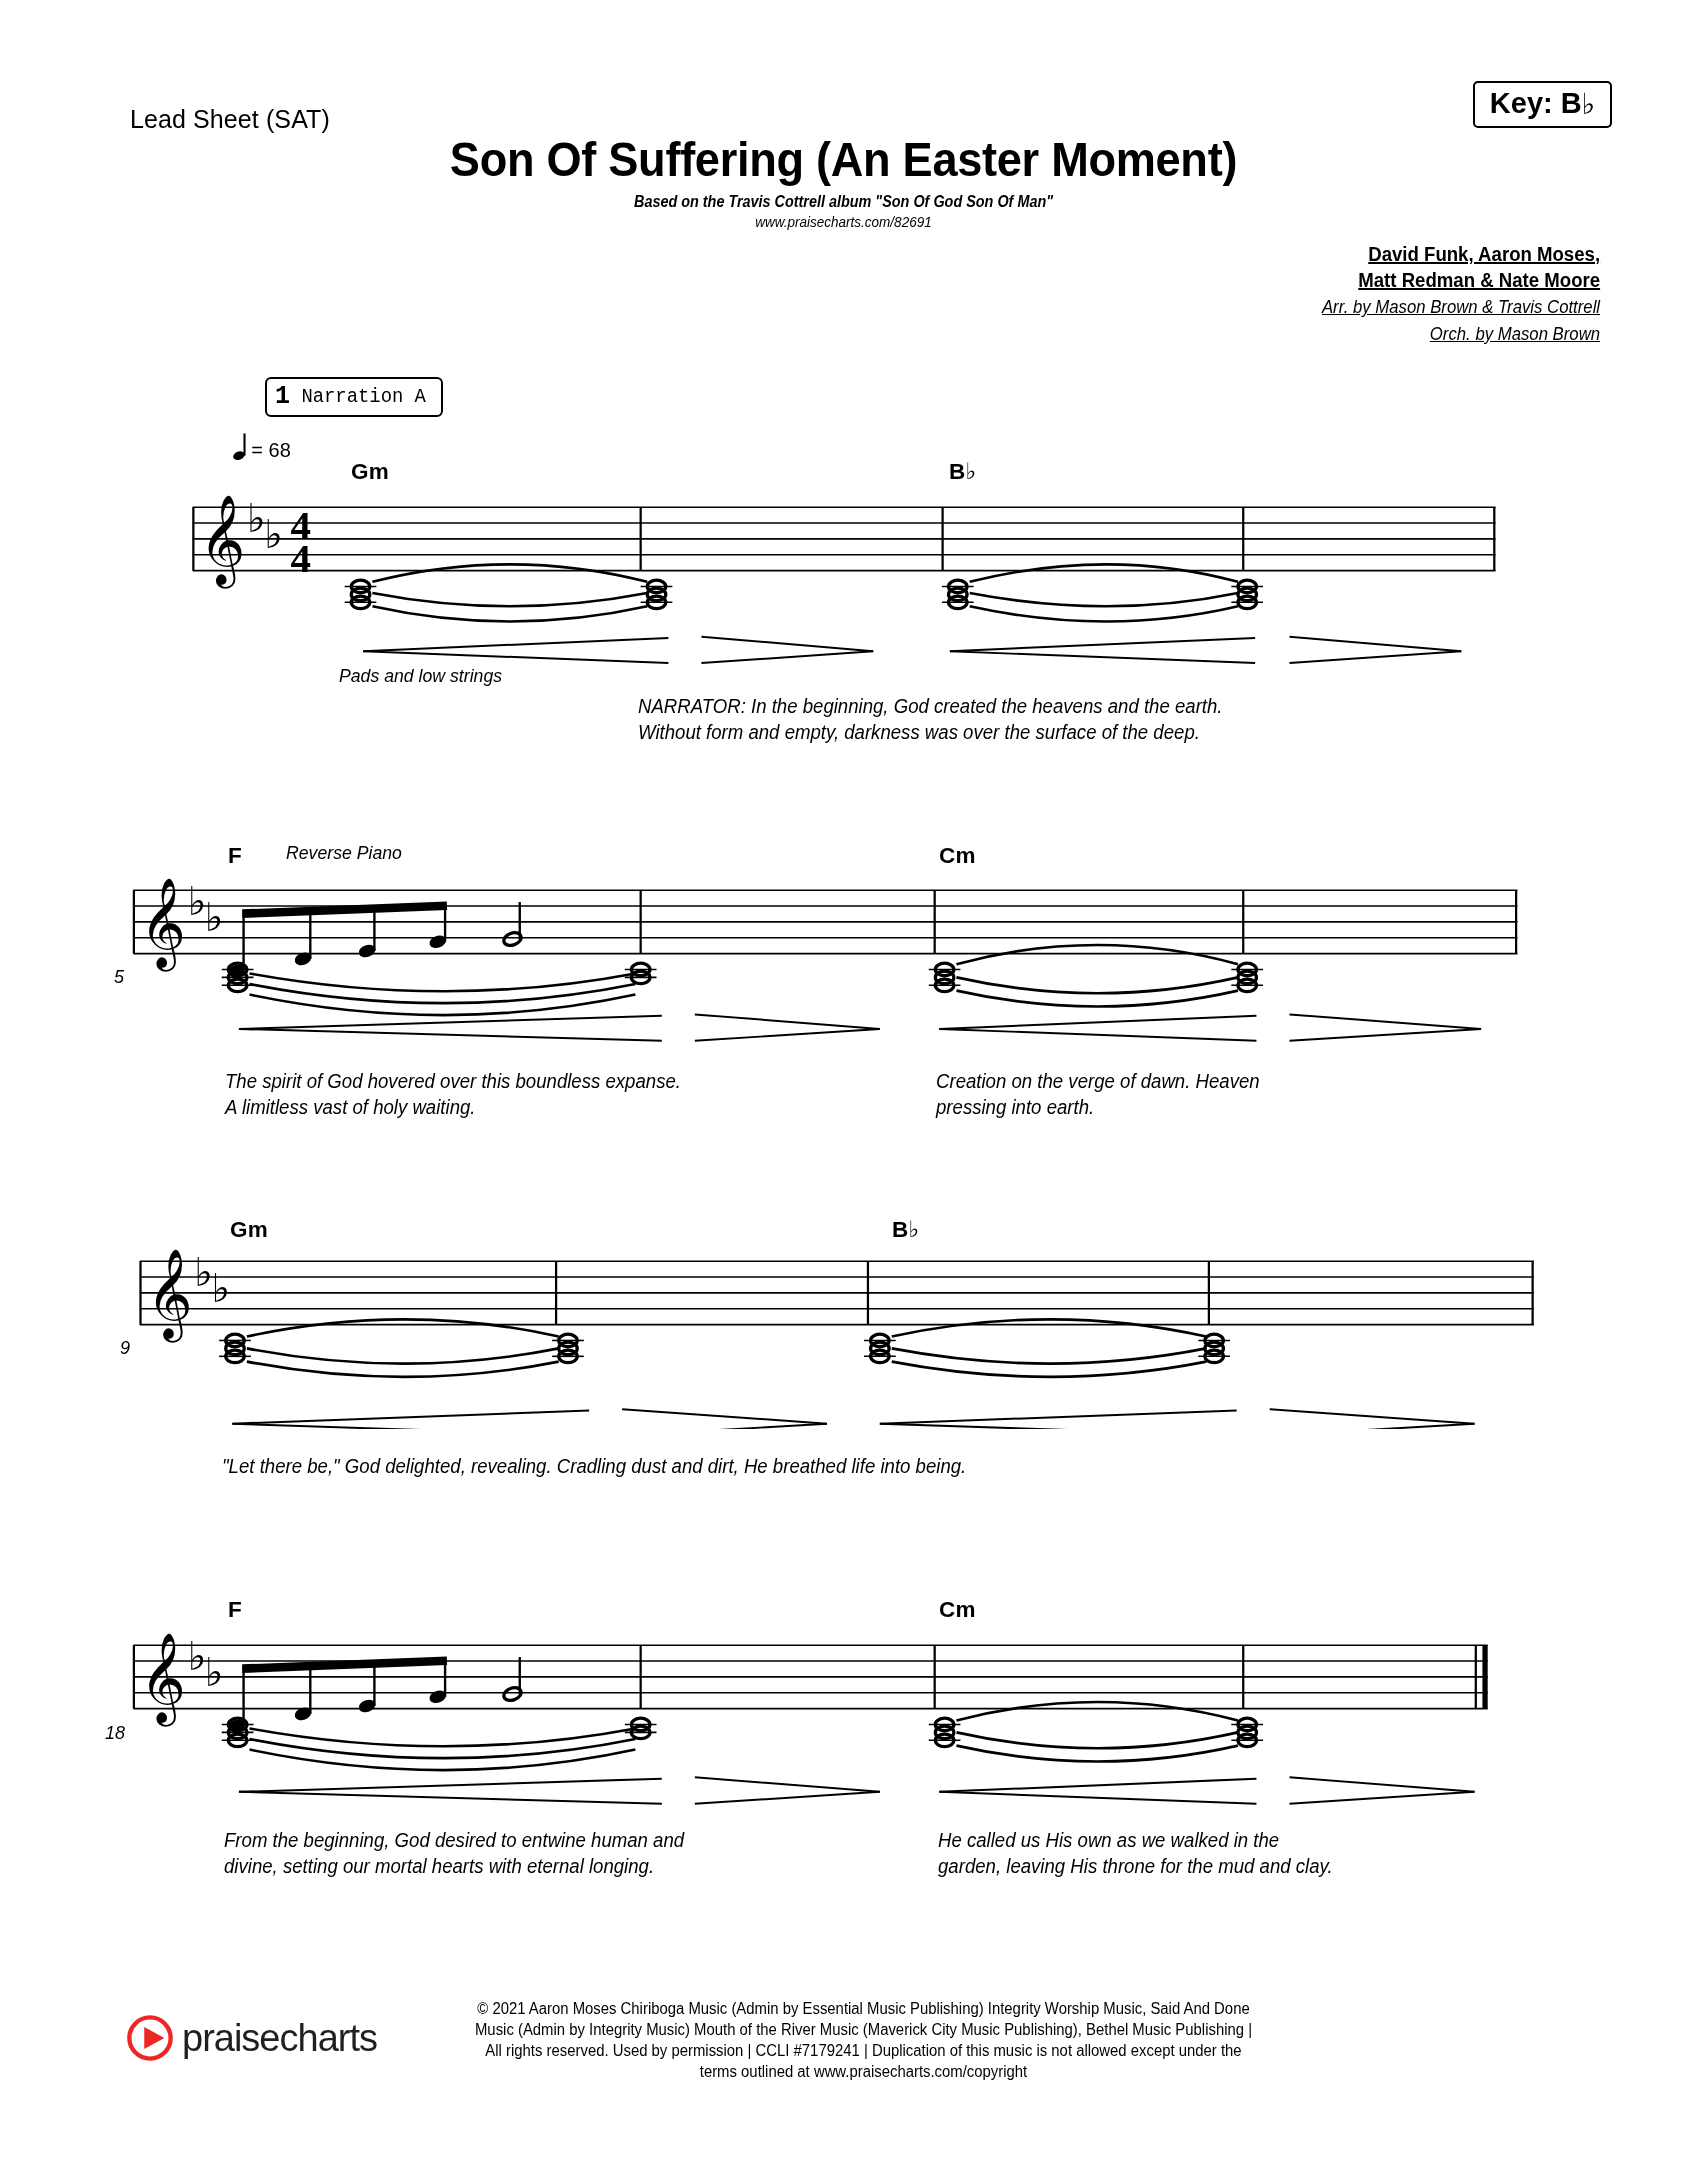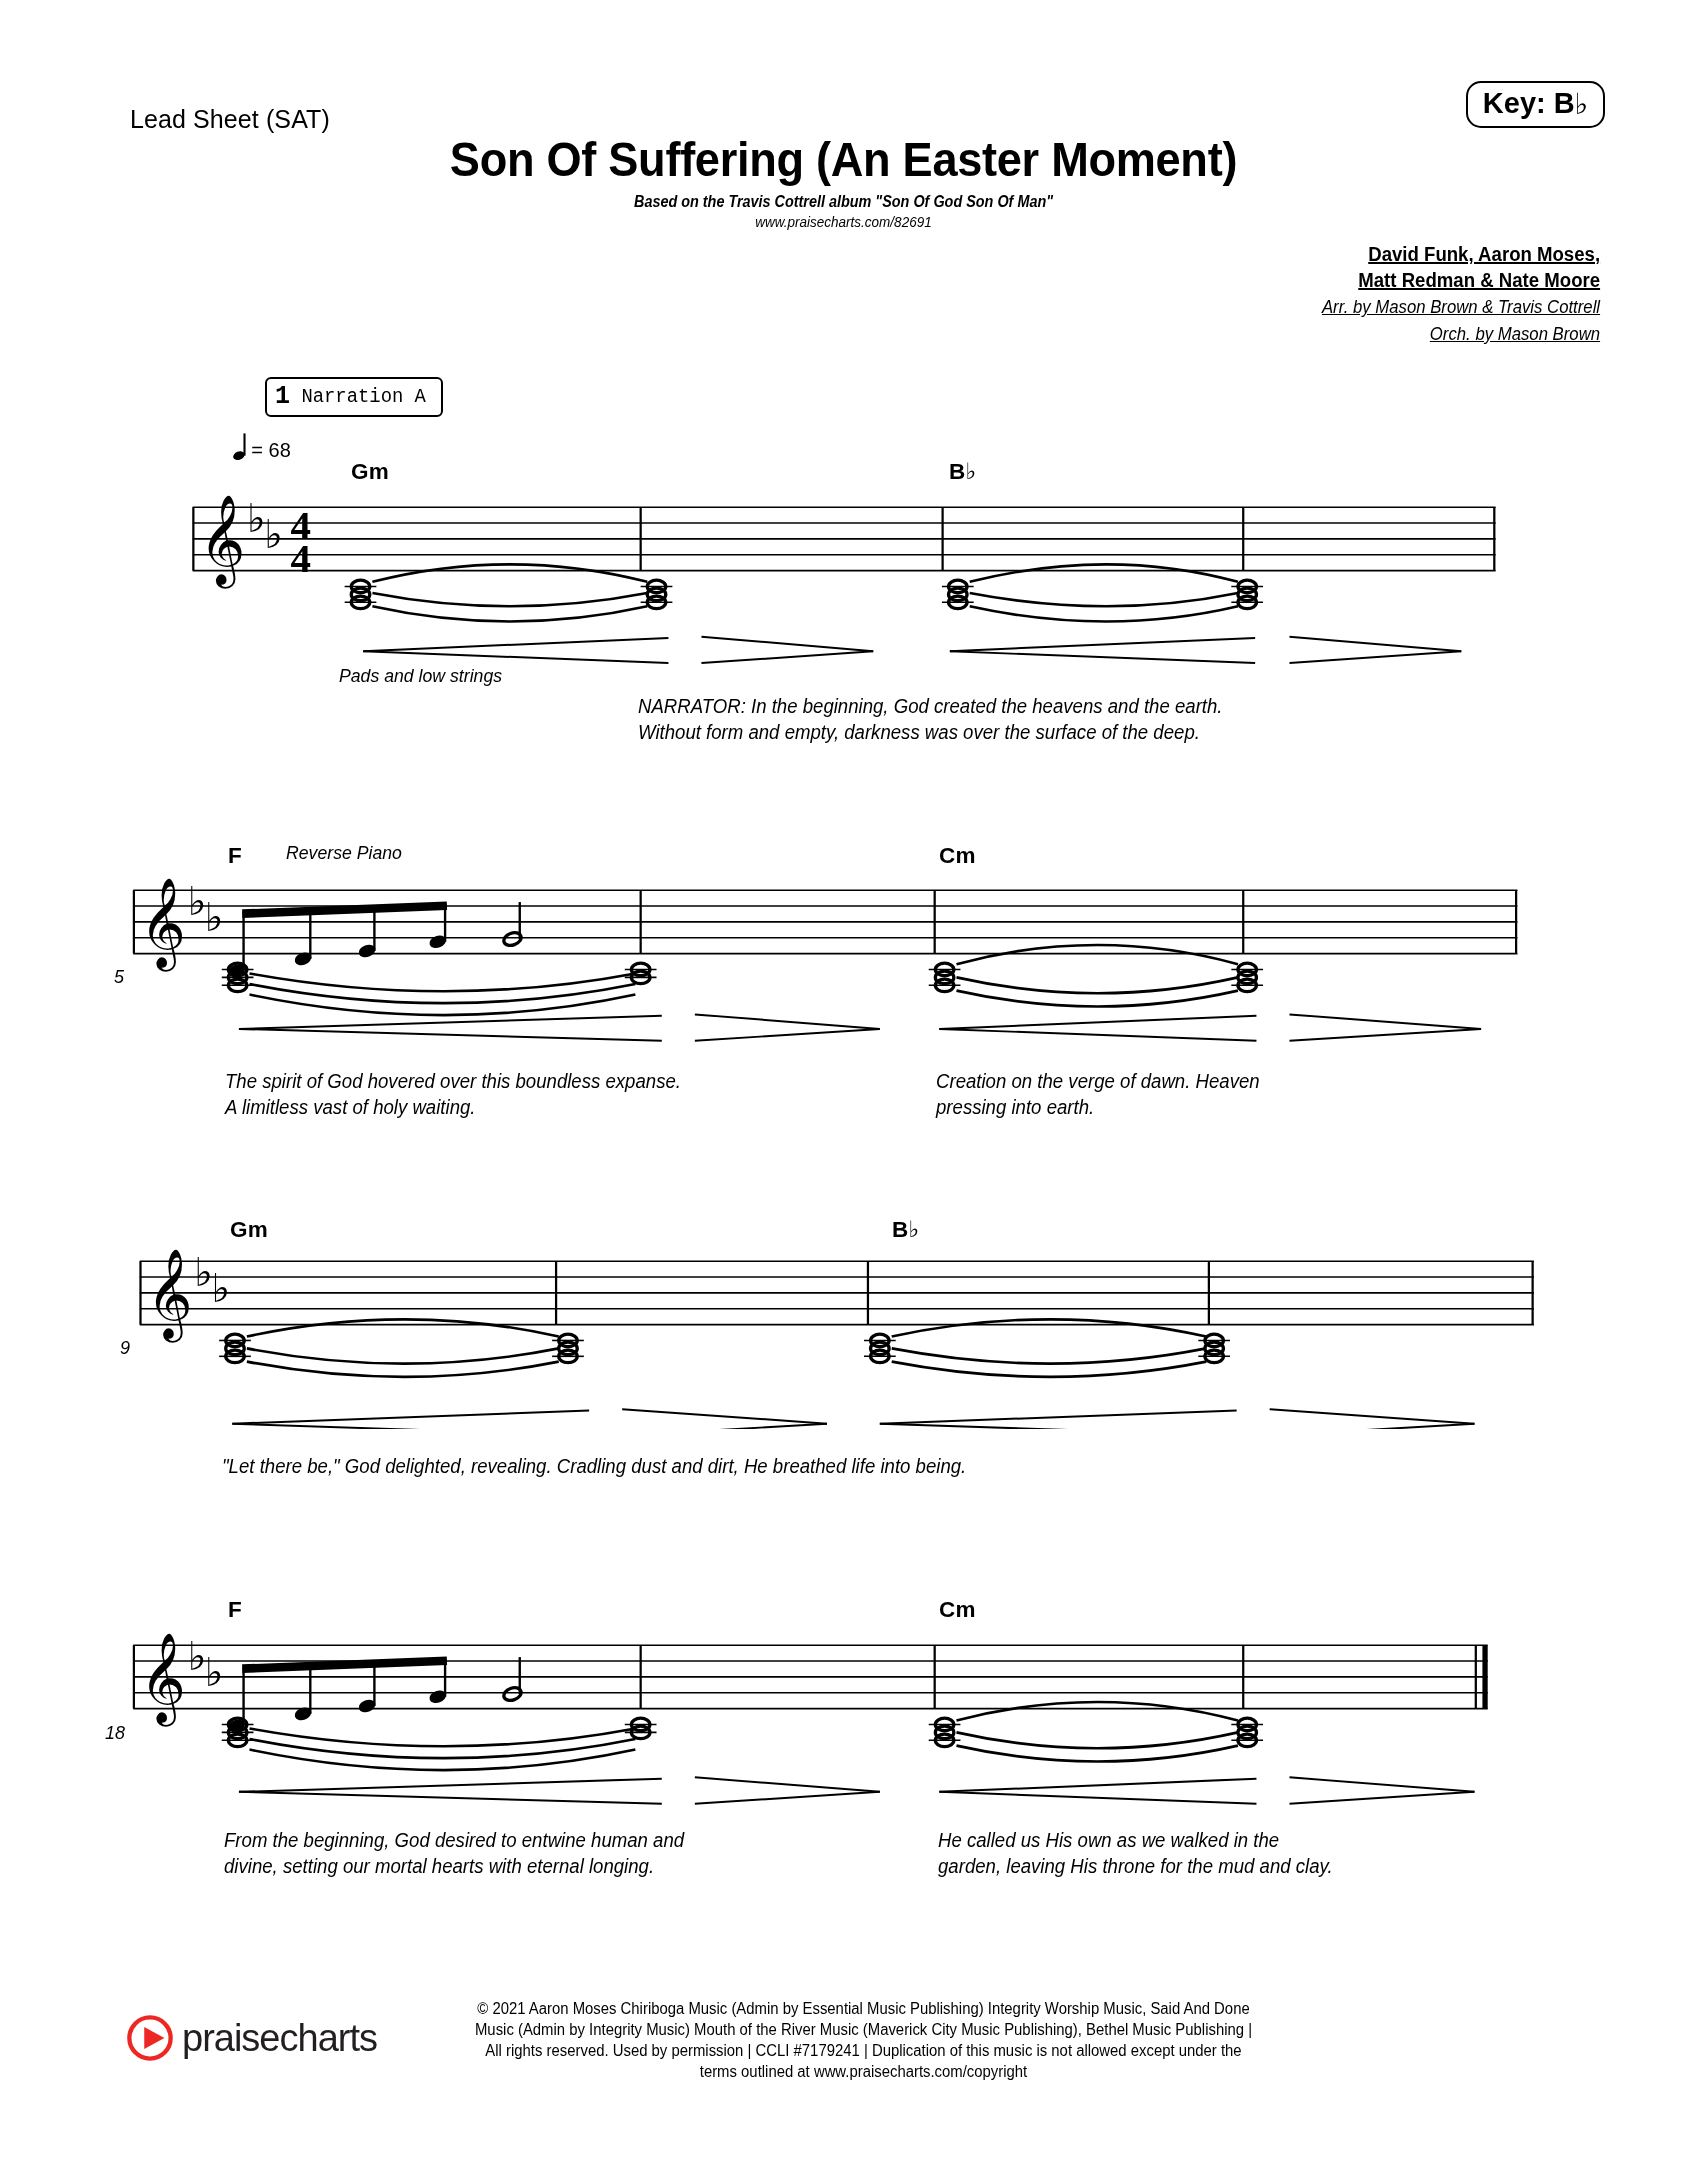--- a/index.html
+++ b/index.html
@@ -13,22 +13,22 @@
   .page{position:relative;width:1687px;height:2183px;background:#fff;}
 
   
   .lead-sheet-label{
     position:absolute;left:130px;top:83px;
     font-size:25px;font-weight:normal;line-height:1.28;
     letter-spacing:0.1px;
     margin-top:20px;
   }
   .key-box{
-    position:absolute;right:82px;top:81px;
-    border:2px solid #000;border-radius:15px;
+    position:absolute;right:75px;top:81px;
+    border:2px solid #000;border-radius:5px;
     padding:6px 14.6px 8px 14.6px;
     font-size:29px;font-weight:bold;
     line-height:1;
     white-space:nowrap;
   }
   .key-box .flat{font-size:29px;font-family:"DejaVu Sans",sans-serif;position:relative;top:1.3px;}
 
   .song-title{
     position:absolute;left:0;right:0;top:132px;
     text-align:center;

